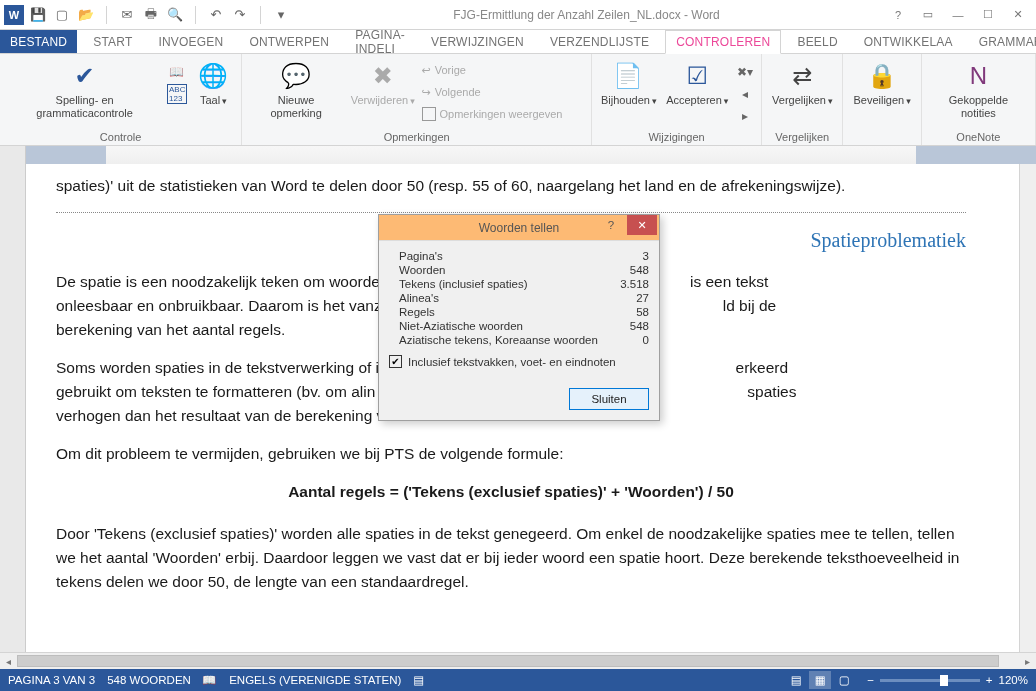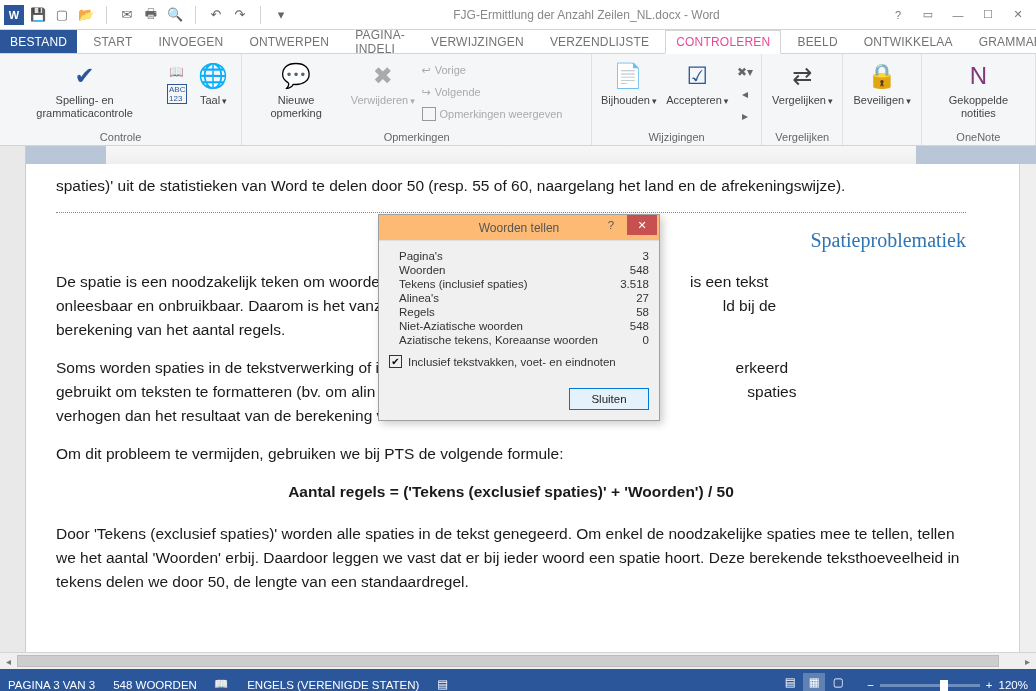--- a/index.html
+++ b/index.html
@@ -71,21 +71,21 @@
 .dialog .dbtn { min-width:80px; height:22px; border:1px solid #0078d7; background:#e5f1fb; display:flex; align-items:center; justify-content:center; font-size:11.5px; color:#222; }
 
 
 .hscroll { position:absolute; left:0; right:0; bottom:0; height:17px; background:#efefef; border-top:1px solid #d4d4d4; display:flex; align-items:center;}
 .hscroll .arrow { width:17px; height:17px; display:flex; align-items:center; justify-content:center; color:#777; font-size:10px;}
 .hscroll .track { flex:1; height:17px; position:relative;}
 .hscroll .thumb { position:absolute; left:0; top:2px; height:12px; width:98%; background:#cdcdcd; border:1px solid #bdbdbd;}
 .vscroll { position:absolute; right:0; top:0; bottom:17px; width:17px; background:#efefef; border-left:1px solid #d4d4d4;}
 
 
-.status { height:22px; background:#2b579a; color:#fff; display:flex; align-items:flex-end; font-size:11.5px; padding:0 8px; gap:18px; }
+.status { height:22px; background:#2b579a; color:#fff; display:flex; align-items:center; font-size:11.5px; padding:0 8px; gap:12px; }
 .status .sitem { display:flex; align-items:center; gap:6px; }
 .status .spacer { flex:1; }
 .status .zoom { display:flex; align-items:center; gap:6px; }
 .status .slider { width:100px; height:3px; background:#6c8ebf; position:relative; }
 .status .slider .knob { position:absolute; left:60%; top:-4px; width:8px; height:11px; background:#fff; }
 .status .views { display:flex; gap:2px; }
 .status .vbtn { width:22px; height:18px; display:flex; align-items:center; justify-content:center; }
 .status .vbtn.active { background: rgba(255,255,255,.25); }
 
 .tri-down::after { content:"▾"; font-size:9px; margin-left:2px; color:inherit; }

